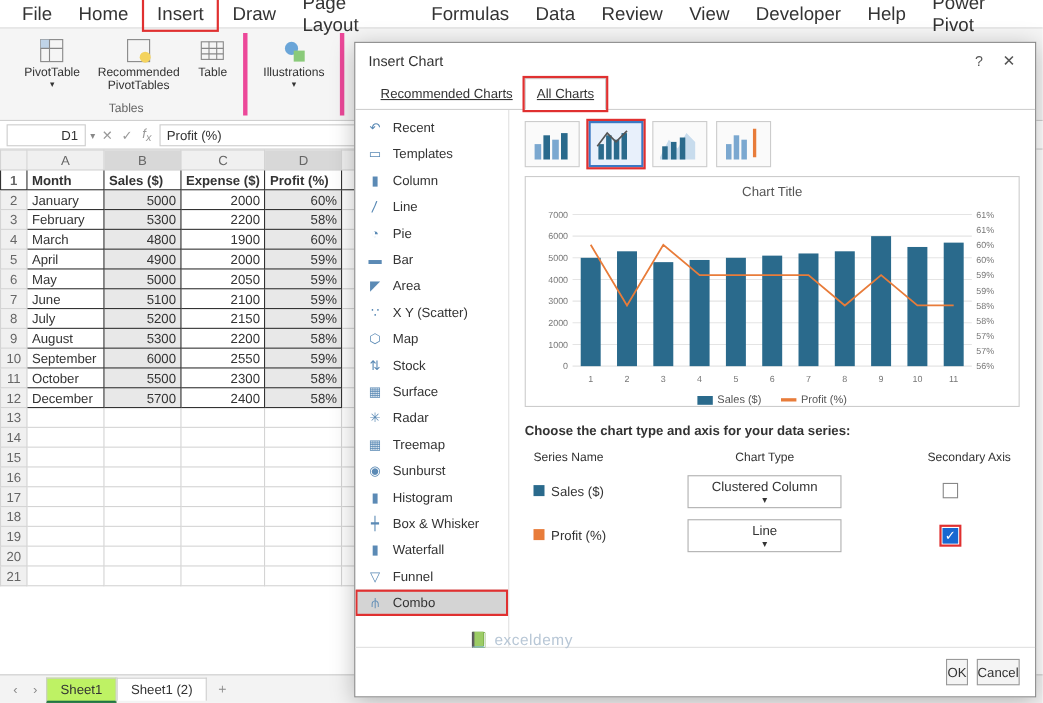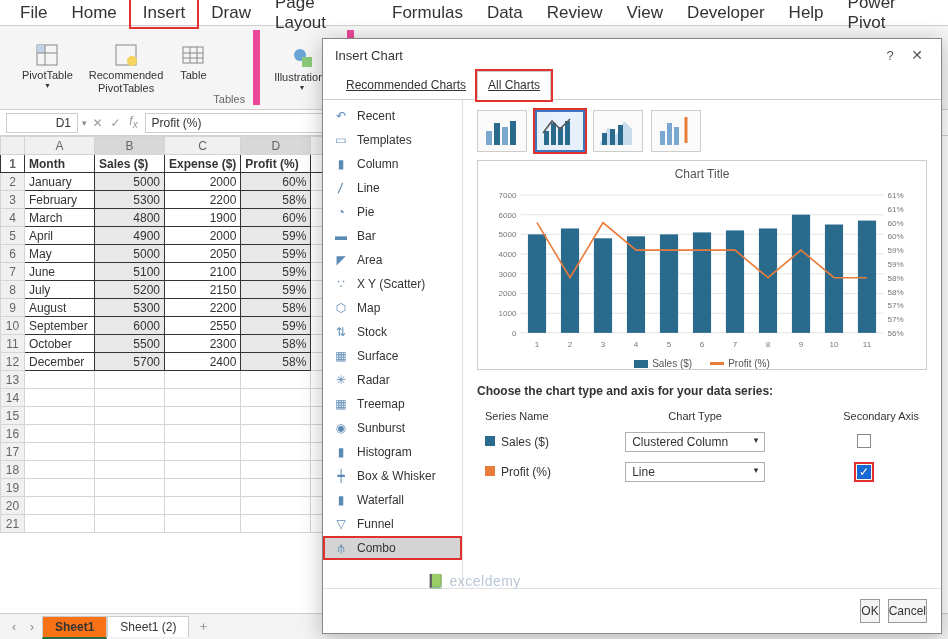--- a/index.html
+++ b/index.html
@@ -5,21 +5,21 @@
 * { box-sizing: border-box; margin: 0; padding: 0; font-family: "Segoe UI", Arial, sans-serif; }
 body { width: 948px; height: 639px; background: #fff; font-size: 12px; color: #333; position: relative; overflow: hidden; }
 
 
 .ribbon-tabs { display: flex; height: 26px; align-items: center; padding-left: 8px; border-bottom: 1px solid #d0d0d0; gap: 0; }
 .ribbon-tab { padding: 4px 12px; cursor: pointer; font-size: 17px; }
 .ribbon-tab.highlighted { border: 2px solid #e03030; }
 
 
 .ribbon-content { height: 84px; background: #f5f5f5; border-bottom: 1px solid #d0d0d0; display: flex; padding: 4px 8px; }
-.ribbon-group { display: flex; flex-direction: row; align-items: center; padding: 0 8px; border-right: 7px solid #ec4899; }
+.ribbon-group { display: flex; flex-direction: column; align-items: center; padding: 0 8px; border-right: 4px solid #ec4899; }
 .ribbon-group-items { display: flex; gap: 4px; }
 .ribbon-btn { display: flex; flex-direction: column; align-items: center; padding: 2px 6px; cursor: pointer; font-size: 11px; text-align: center; }
 .ribbon-btn .ico { width: 28px; height: 28px; display: flex; align-items: center; justify-content: center; }
 .ribbon-btn .caret { font-size: 8px; }
 .ribbon-group-label { font-size: 11px; color: #666; margin-top: auto; }
 
 
 .fxbar { display: flex; height: 26px; align-items: center; border-bottom: 1px solid #d0d0d0; padding: 0 6px; gap: 4px; }
 .namebox { border: 1px solid #ccc; padding: 2px 6px; width: 72px; background: #fff; text-align: right; }
 .fxctl { width: 14px; text-align: center; color: #999; }
@@ -33,21 +33,21 @@
 table.grid .rowhdr { background: #f0f0f0; text-align: center; width: 24px; min-width: 24px; color: #666; }
 table.grid tr.datahdr td { font-weight: bold; background: #fff; border: 1px solid #333; }
 table.grid td.num { text-align: right; }
 table.grid td.databody { border: 1px solid #333; }
 table.grid td.sel { background: #e8e8e8; }
 table.grid th.colsel, table.grid td.rowsel { background: #d8d8d8; }
 
 
 .sheettabs { position: absolute; bottom: 0; left: 0; right: 0; height: 26px; background: #f3f3f3; border-top: 1px solid #ccc; display: flex; align-items: center; padding: 0 6px; gap: 2px; }
 .sheettab { padding: 3px 12px; background: #fff; border: 1px solid #ccc; border-bottom: none; cursor: pointer; font-size: 12px; }
-.sheettab.active { background: #f97316; border-bottom: 2px solid #217346; font-weight: bold; }
+.sheettab.active { background: #bef264; border-bottom: 2px solid #217346; }
 .sheetnav { color: #888; padding: 0 6px; cursor: pointer; }
 
 
 .dialog { position: absolute; left: 322px; top: 38px; width: 620px; height: 596px; background: #fff; border: 1px solid #888; box-shadow: 0 4px 20px rgba(0,0,0,0.25); display: flex; flex-direction: column; }
 .dlg-title { display: flex; align-items: center; justify-content: space-between; padding: 8px 12px; font-size: 13px; }
 .dlg-close { cursor: pointer; font-size: 14px; color: #555; padding: 0 6px; }
 .dlg-help { cursor: pointer; color: #555; padding: 0 8px; }
 .dlg-tabs { display: flex; padding: 0 12px; border-bottom: 1px solid #d0d0d0; }
 .dlg-tab { padding: 6px 10px; cursor: pointer; font-size: 12px; border: 1px solid transparent; text-decoration: underline; }
 .dlg-tab.active { border: 1px solid #ccc; border-bottom: 1px solid #fff; margin-bottom: -1px; background: #fff; }
@@ -73,21 +73,21 @@
 .legend { display: flex; justify-content: center; gap: 18px; font-size: 10px; color: #555; }
 .legend-item { display: flex; align-items: center; gap: 4px; }
 .legend-sw { width: 14px; height: 3px; display: inline-block; }
 
 .series-section { margin-top: 14px; font-size: 12px; }
 .series-hdr { font-weight: bold; margin-bottom: 6px; }
 .series-table { width: 100%; }
 .series-table th { text-align: left; font-weight: normal; font-size: 11px; color: #333; padding: 4px 6px; }
 .series-table td { padding: 4px 6px; vertical-align: middle; }
 .series-sw { width: 10px; height: 10px; display: inline-block; margin-right: 6px; }
-.combo-ct { border: 1px solid #b0b0b0; padding: 2px 6px; width: 140px; display: inline-flex; justify-content: space-between; background: #fff; cursor: pointer; }
+.combo-ct { border: 1px solid #b0b0b0; padding: 2px 6px; width: 140px; display: inline-flex; justify-content: space-between; background: #fff; cursor: pointer; flex-direction: column; }
 .cbx { width: 14px; height: 14px; border: 1px solid #888; display: inline-block; background: #fff; cursor: pointer; text-align: center; line-height: 12px; font-size: 12px; }
 .cbx.checked { background: #1868d1; border-color: #1868d1; color: #fff; }
 .cbx.highlighted { outline: 2px solid #e03030; outline-offset: 1px; }
 
 .dlg-footer { display: flex; justify-content: flex-end; gap: 8px; padding: 10px 14px; border-top: 1px solid #e0e0e0; }
 .dlg-btn { border: 1px solid #999; padding: 4px 0; background: #f4f4f4; cursor: pointer; font-size: 12px; }
 
 .watermark { position: absolute; left: 50%; bottom: 50px; transform: translateX(-50%); font-size: 14px; color: #b8c7d6; font-weight: 500; letter-spacing: .5px; z-index: 5; pointer-events: none;}
 </style>
 </head>

